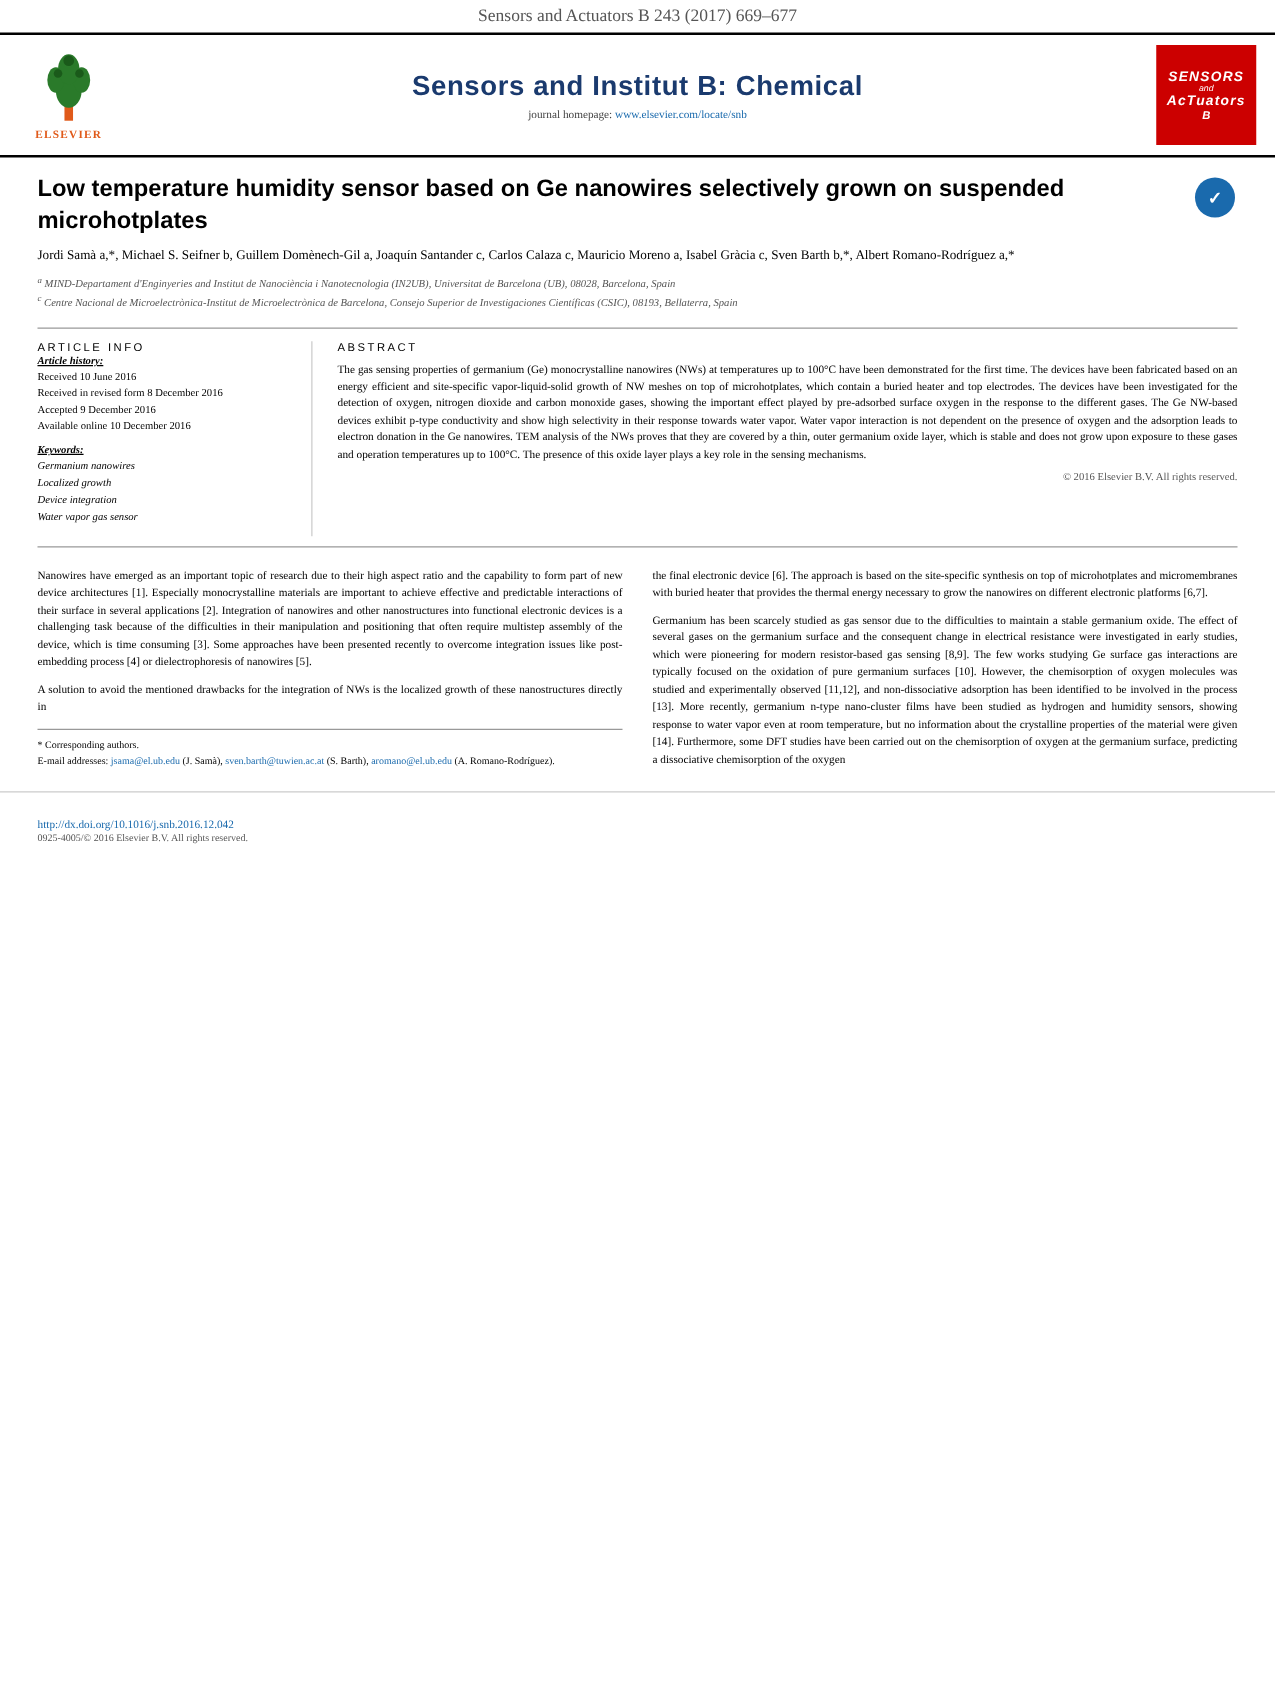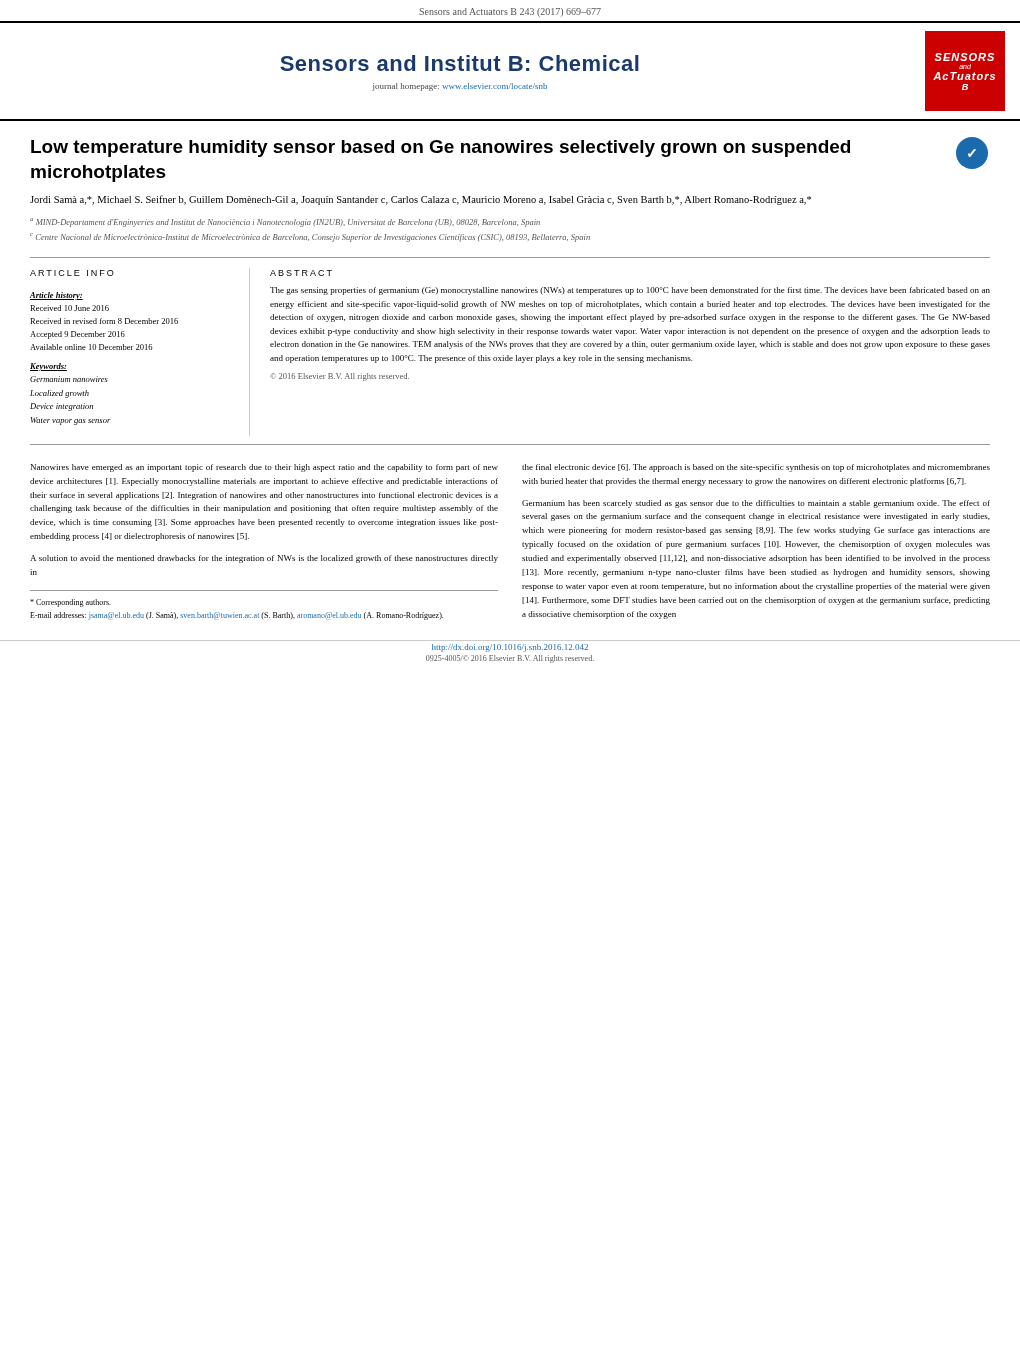--- a/index.html
+++ b/index.html
@@ -14,21 +14,21 @@
     .page {
       width: 1020px;
       min-height: 1351px;
       background: #fff;
       padding: 0;
     }
     
     .top-link-bar {
       text-align: center;
       padding: 6px 0 4px;
-      font-size: 10px;
+      font-size: 14px;
       color: #555;
     }
 
     
     .journal-header {
       display: flex;
       align-items: center;
       border-top: 2px solid #000;
       border-bottom: 2px solid #000;
       padding: 8px 10px;
@@ -187,21 +187,21 @@
       flex: 1;
     }
 
     
     .info-section-title {
       font-size: 9px;
       font-family: Arial, sans-serif;
       letter-spacing: 2px;
       text-transform: uppercase;
       color: #000;
-      margin-bottom: 12px;
+      margin-bottom: 0;
     }
     .info-subsection {
       margin-bottom: 8px;
     }
     .info-label {
       font-size: 8.5px;
       font-style: italic;
       color: #000;
       font-weight: bold;
       text-decoration: underline;
@@ -230,20 +230,21 @@
     }
     .abstract-text {
       font-size: 9px;
       line-height: 1.5;
       color: #000;
       text-align: justify;
     }
     .copyright-line {
       font-size: 8.5px;
       color: #555;
+      text-align: right;
       margin-top: 6px;
     }
 
     
     .body-section {
       margin-top: 16px;
     }
     .two-col-body {
       display: flex;
       gap: 24px;
@@ -275,23 +276,22 @@
     .footnote-text {
       font-size: 8px;
       color: #000;
       line-height: 1.4;
       margin-bottom: 2px;
     }
     .footnote-text a { color: #1a6aad; text-decoration: none; }
 
     
     .doi-bar {
-      padding: 0 30px 4px;
+      padding: 20px 30px 4px;
       border-top: 1px solid #ccc;
-      text-align: center;
     }
     .doi-link {
       font-size: 9px;
       color: #1a6aad;
       text-decoration: none;
     }
     .issn-line {
       font-size: 8px;
       color: #555;
     }
@@ -300,20 +300,37 @@
 <body>
 
 <div class="page">
 
   <div class="top-link-bar">
     <span>Sensors and Actuators B 243 (2017) 669–677</span>
   </div>
 
   <div class="journal-header">
 
+    <div class="elsevier-logo">
+      <svg class="elsevier-tree" viewBox="0 0 60 70">
+
+        <rect x="26" y="50" width="8" height="16" fill="#e05a1a"></rect>
+
+        <ellipse cx="30" cy="38" rx="12" ry="16" fill="#2a7a2a"></ellipse>
+
+        <ellipse cx="18" cy="28" rx="8" ry="12" fill="#2a7a2a"></ellipse>
+        <ellipse cx="42" cy="28" rx="8" ry="12" fill="#2a7a2a"></ellipse>
+        <ellipse cx="30" cy="18" rx="10" ry="14" fill="#2a7a2a"></ellipse>
+
+        <circle cx="20" cy="22" r="4" fill="#1a5a1a"></circle>
+        <circle cx="40" cy="22" r="4" fill="#1a5a1a"></circle>
+        <circle cx="30" cy="10" r="5" fill="#1a5a1a"></circle>
+      </svg>
+      <div class="elsevier-text">ELSEVIER</div>
+    </div>
 
     <div class="journal-title-center">
       <div class="journal-name">Sensors and Institut B: Chemical</div>
       <div class="homepage-line">
         <span>journal homepage:</span>
         <a href="#">www.elsevier.com/locate/snb</a>
       </div>
     </div>
 
     <div class="sensors-logo-box">

